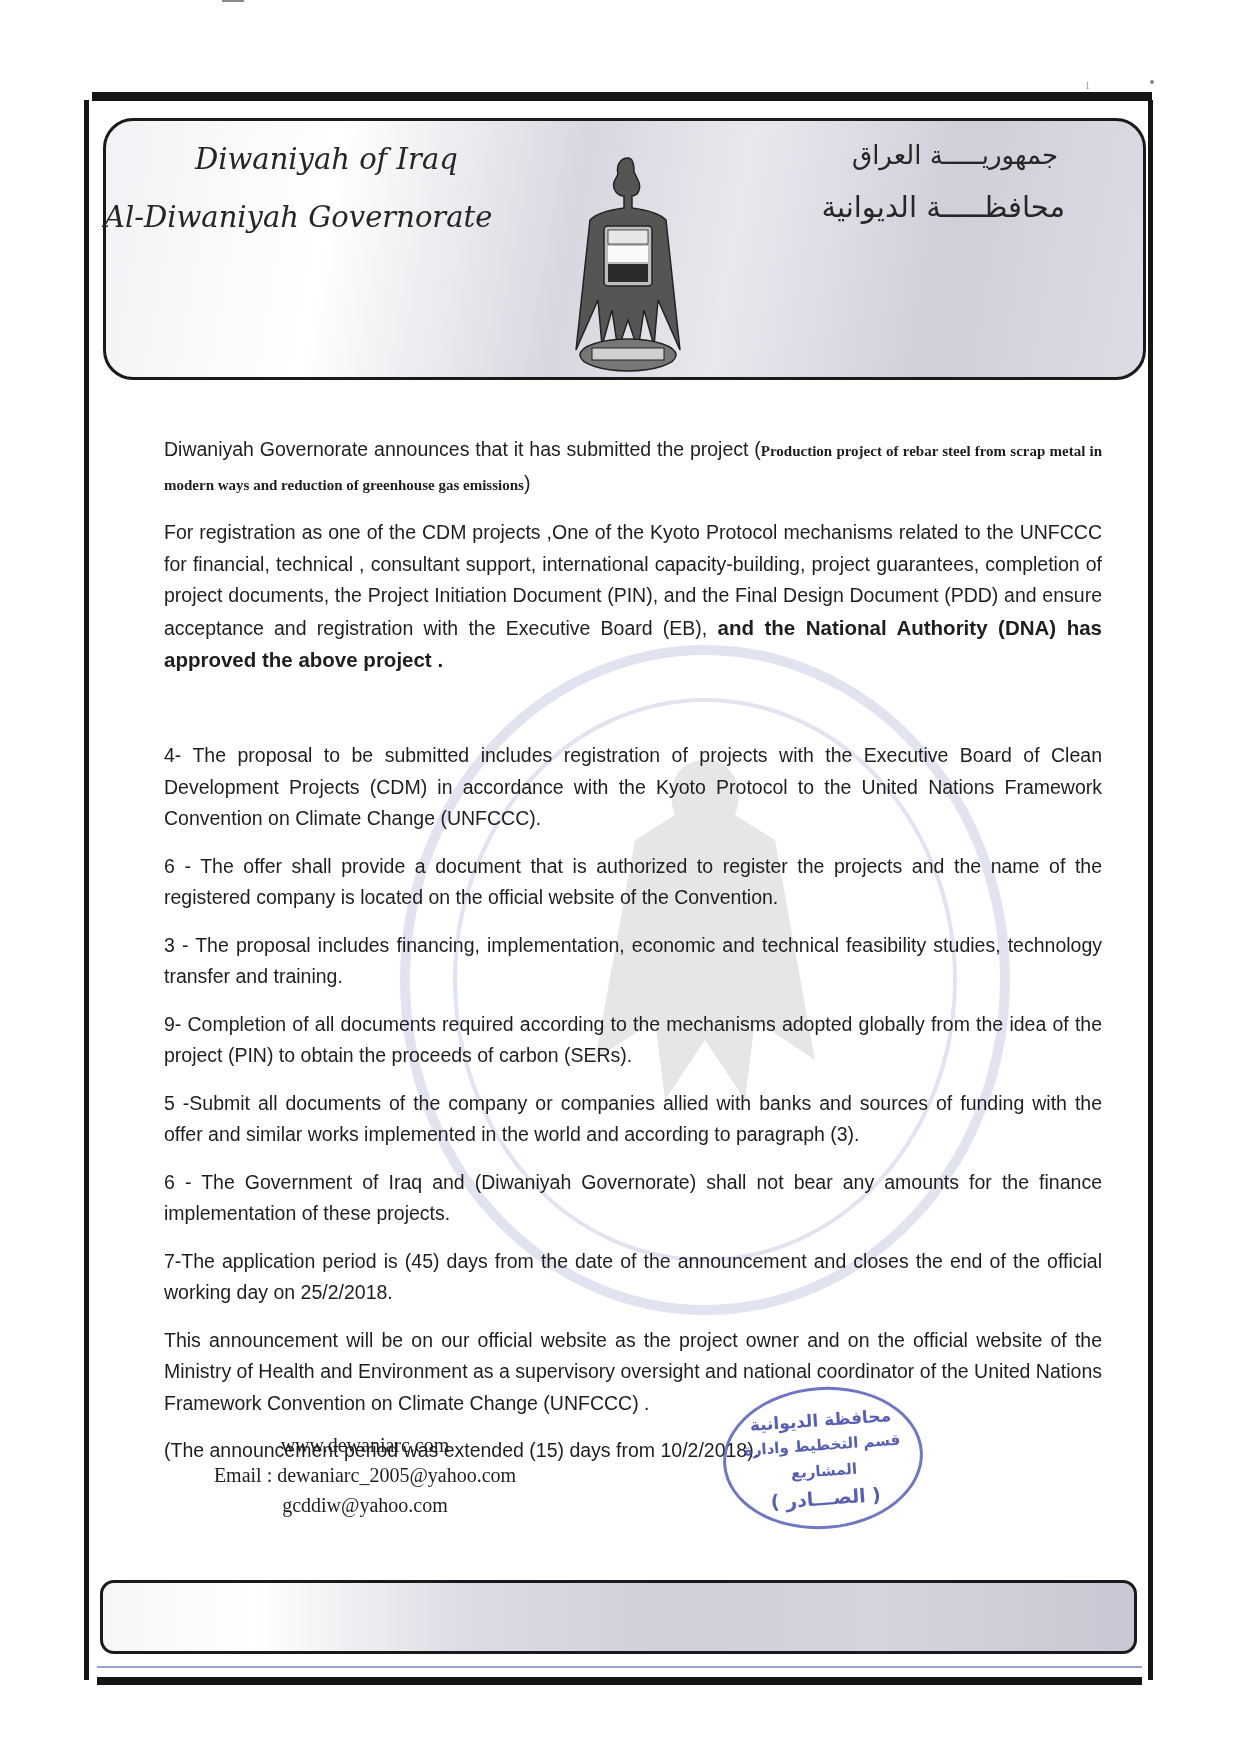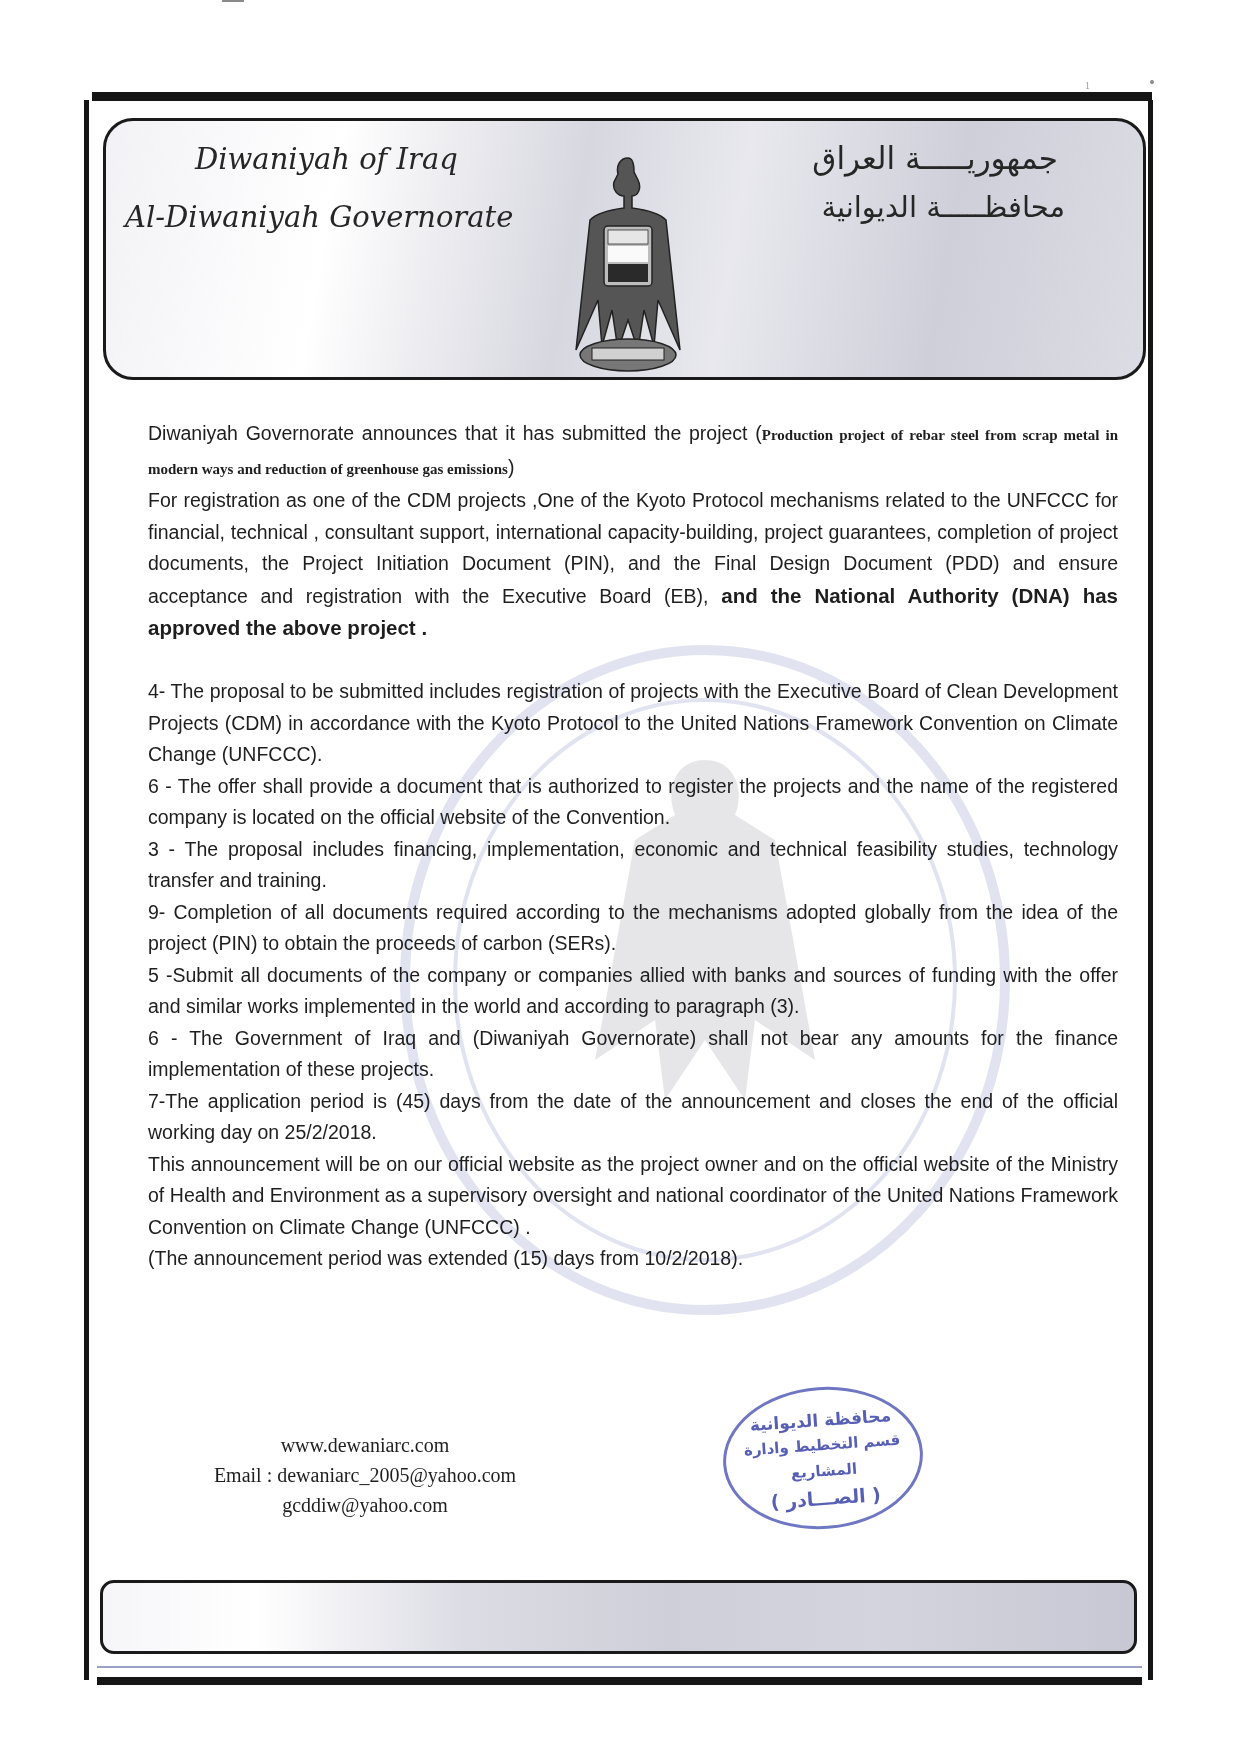--- a/index.html
+++ b/index.html
@@ -25,42 +25,42 @@
     border: 3px solid #1a1a1a; border-radius: 30px;
     background: linear-gradient(100deg, #f2f2f6 0%, #ffffff 22%, #d7d7e0 45%, #e8e8ee 60%, #cfcfda 80%, #dcdce4 100%);
     box-sizing: border-box;
   }
   .title-en-1 {
     position: absolute; left: 195px; top: 142px;
     font-family: "DejaVu Serif", serif; font-style: italic; font-size: 29px; color: #262626;
   }
   .title-en-2 {
     position: absolute; left: 104px; top: 200px;
-    font-family: "DejaVu Serif", serif; font-style: italic; font-size: 29px; color: #262626; padding-left: 21px;
+    font-family: "DejaVu Serif", serif; font-style: italic; font-size: 29px; color: #262626;
   }
   .title-ar-1 {
     position: absolute; right: 182px; top: 140px; direction: rtl;
-    font-family: "DejaVu Sans", sans-serif; font-size: 31px; color: #262626;
+    font-family: "DejaVu Sans", sans-serif; font-size: 26px; color: #262626;
   }
   .title-ar-2 {
     position: absolute; right: 175px; top: 190px; direction: rtl;
     font-family: "DejaVu Sans", sans-serif; font-size: 29px; color: #262626; text-align: right;
   }
   .emblem { position: absolute; left: 568px; top: 150px; width: 120px; height: 230px; }
 
   
   .watermark { position: absolute; left: 395px; top: 640px; width: 620px; height: 680px; opacity: 0.16; }
 
   
   .body-text {
     position: absolute; left: 148px; top: 418px; width: 970px;
     font-family: "Liberation Sans", sans-serif; font-size: 19.5px; line-height: 31.5px; color: #1e1e1e;
     text-align: justify;
   }
-  .body-text p { margin: 0; }
+  .body-text p { margin: 16px; }
   .intro-project { font-family: "Liberation Serif", serif; font-weight: bold; font-size: 15px; }
   .bold-strong { font-weight: bold; font-size: 20.5px; }
   .spacer { height: 31.5px; }
 
   
   .contact {
     position: absolute; left: 190px; top: 1406px; width: 350px; text-align: center;
     font-family: "Liberation Serif", serif; font-size: 20px; line-height: 30px; color: #1e1e1e; margin-top: 24px;
   }
 

